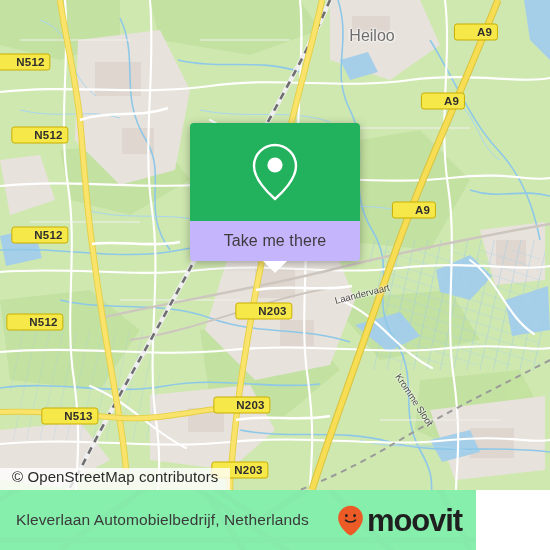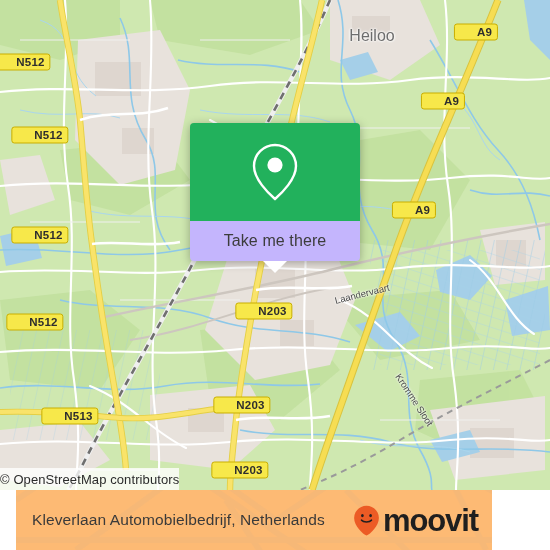--- a/index.html
+++ b/index.html
@@ -10,24 +10,24 @@
   }
   #app{position:relative;width:550px;height:550px;overflow:hidden;background:#fff;}
 
   
   .map-stage{position:absolute;left:0;top:0;width:550px;height:490px;overflow:hidden;background:#e9f0d8;}
   .map-svg{position:absolute;left:0;top:0;width:550px;height:490px;display:block;}
 
   
   .attribution{
     position:absolute;left:0;bottom:0;height:22px;
-    display:flex;align-items:center;
-    padding:0 0;
+    display:flex;align-items:flex-start;
+    padding:0 12px;
     background:rgba(255,255,255,0.78);
-    font-size:13px;color:#2b2b2b;letter-spacing:.1px;
+    font-size:15px;color:#2b2b2b;letter-spacing:.1px;
     white-space:nowrap;
   }
 
   
   .popup{
     position:absolute;left:190px;top:123px;width:170px;
     filter:drop-shadow(0 2px 5px rgba(0,0,0,.30));
   }
   .popup-head{
     height:98px;border-radius:4px 4px 0 0;
@@ -69,22 +69,22 @@
     text-shadow:0 0 3px #fff,0 0 3px #fff,0 0 2px #fff;
   }
   .water-label{
     position:absolute;
     color:#4a4a4a;font-size:9.5px;white-space:nowrap;
     text-shadow:0 0 3px #fff,0 0 2px #fff;
   }
 
   
   .footer{
-    position:absolute;left:16px;top:490px;width:476px;height:60px;
-    background:#fdba74;overflow:hidden;
+    position:absolute;left:0;top:490px;width:476px;height:60px;
+    background:#86efac;overflow:hidden;
   }
   .footer-watermark{position:absolute;left:0;top:-490px;width:550px;height:550px;opacity:.055;}
   .footer-row{
     position:absolute;inset:0;display:flex;align-items:center;
     justify-content:space-between;padding:0 14px 0 16px;
   }
   .footer-title{font-size:15.5px;color:#3a3a3a;white-space:nowrap;letter-spacing:.1px;}
   .brand{display:flex;align-items:center;gap:3px;text-align:center;}
   .brand-pin{width:27px;height:31px;display:block;}
   .brand-word{font-size:31px;color:#1f1f1f;font-weight:bold;letter-spacing:-1.1px;line-height:31px;}

